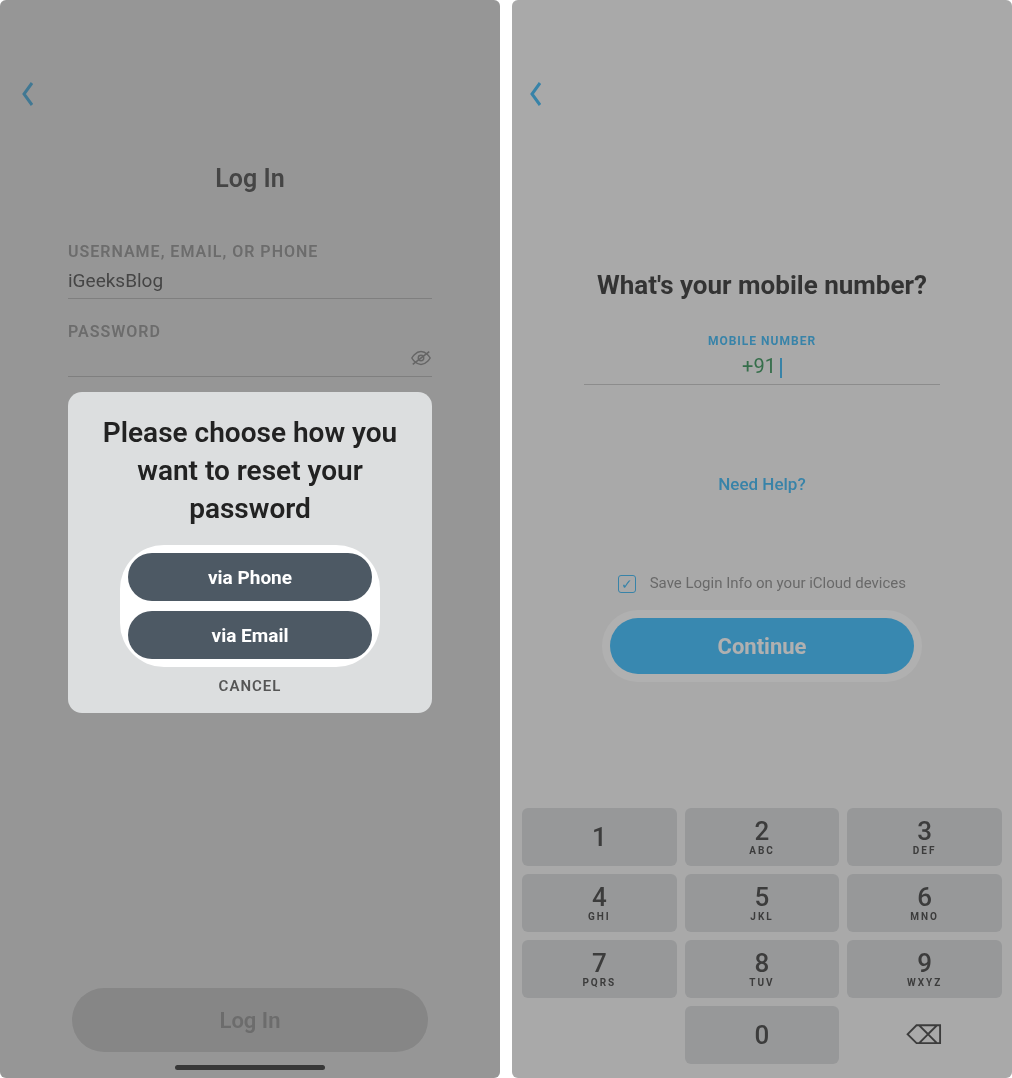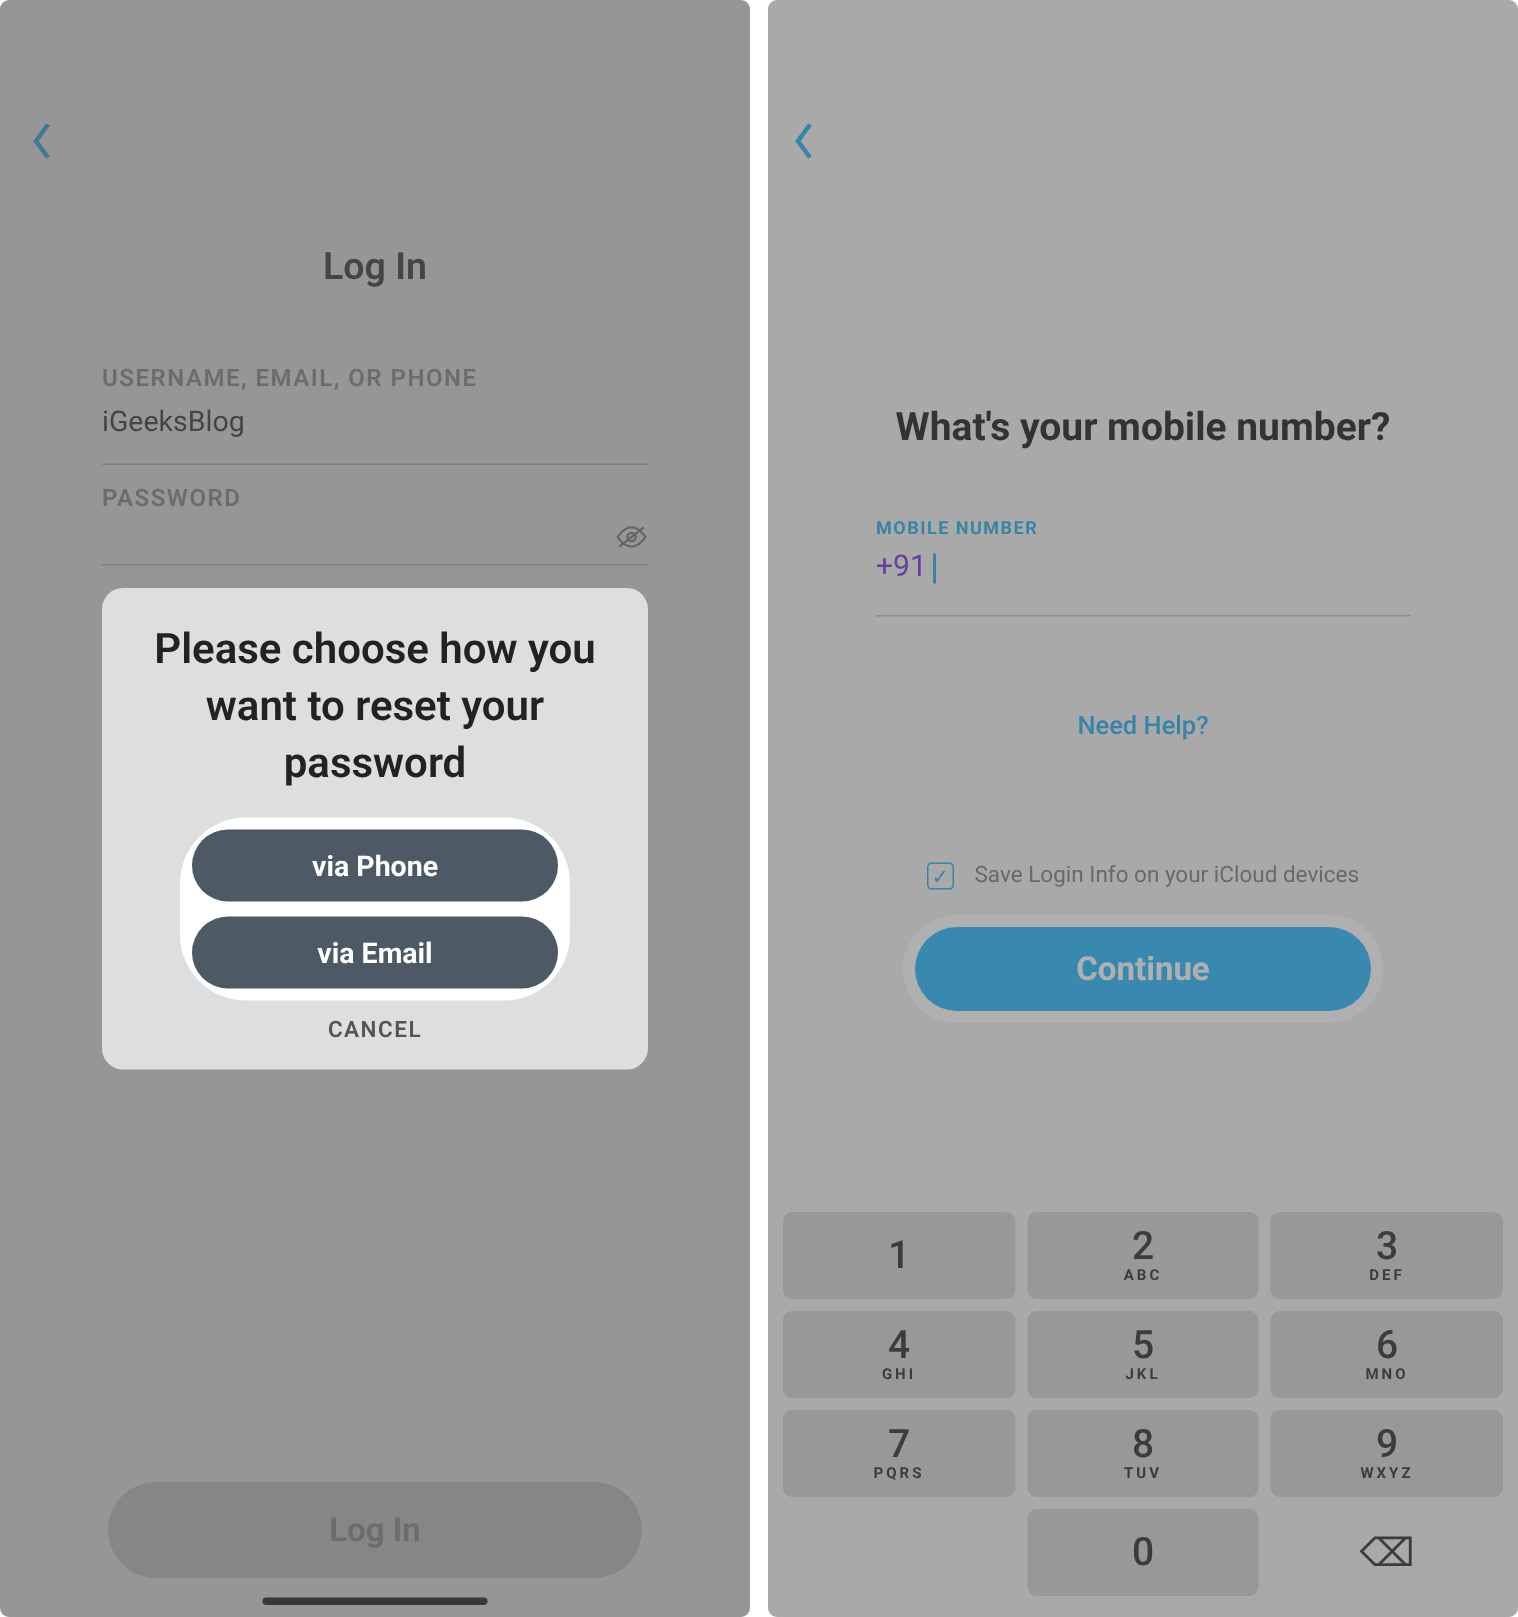--- a/index.html
+++ b/index.html
@@ -8,43 +8,43 @@
   .phone { flex: 1; height: 1078px; border-radius: 6px; overflow: hidden; position: relative; background: #f8f8f8; }
 
   
   .left-phone .content { position: relative; width: 100%; height: 100%; background: #f8f8f8; }
   .left-phone .back-chevron { position: absolute; top: 80px; left: 20px; color: #1aa9f0; }
   .left-phone .page-title { position: absolute; top: 164px; left: 0; right: 0; text-align: center; font-size: 25px; font-weight: 600; color: #222; }
   .left-phone .field-group { position: absolute; left: 68px; right: 68px; }
   .left-phone .field-username { top: 242px; }
   .left-phone .field-password { top: 322px; }
   .left-phone .field-label { font-size: 16px; letter-spacing: 1px; color: #888; font-weight: 600; }
-  .left-phone .field-value { font-size: 19px; color: #222; margin-top: 8px; padding-bottom: 17px; border-bottom: 1px solid #bbb; min-height: 28px; position: relative; }
+  .left-phone .field-value { font-size: 19px; color: #222; margin-top: 8px; padding-bottom: 6px; border-bottom: 1px solid #bbb; min-height: 28px; position: relative; }
   .left-phone .eye-icon { position: absolute; right: 0; top: 0; color: #777; }
   .left-phone .login-button { position: absolute; bottom: 26px; left: 72px; right: 72px; height: 64px; border-radius: 32px; background: #ccc; color: #888; font-size: 22px; font-weight: 600; display: flex; align-items: center; justify-content: center; }
   .left-phone .home-indicator { position: absolute; bottom: 8px; left: 50%; transform: translateX(-50%); width: 150px; height: 5px; background: #000; border-radius: 3px; }
 
   
   .overlay { position: absolute; inset: 0; background: rgba(90,90,90,0.62); }
 
   
   .modal { position: absolute; top: 392px; left: 68px; right: 68px; background: #dcdedf; border-radius: 14px; padding: 22px 16px 18px 16px; }
   .modal-title { font-size: 28px; font-weight: 600; color: #222; text-align: center; line-height: 1.35; margin-bottom: 18px; }
   .highlight-frame { background: #fff; border-radius: 44px; padding: 8px 8px; width: 260px; margin: 0 auto 10px auto; }
   .pill-button { display: block; width: 100%; height: 48px; border-radius: 26px; background: #4d5964; color: #fff; font-size: 19px; font-weight: 700; border: none; margin: 0; }
   .pill-button + .pill-button { margin-top: 10px; }
   .cancel-button { display: block; text-align: center; font-size: 15px; letter-spacing: 1px; font-weight: 600; color: #555; margin-top: 4px; }
 
   
   .right-phone .content { position: relative; width: 100%; height: 100%; background: #f2f2f2; }
   .right-phone .back-chevron { position: absolute; top: 80px; left: 16px; color: #1aa9f0; }
   .right-phone .heading { position: absolute; top: 270px; left: 0; right: 0; text-align: center; font-size: 26px; font-weight: 700; color: #111; }
-  .right-phone .field-group { position: absolute; left: 72px; right: 72px; top: 345px; }
+  .right-phone .field-group { position: absolute; left: 72px; right: 72px; top: 334px; text-align: center; }
   .right-phone .field-label { font-size: 12px; letter-spacing: 1px; color: #1aa9f0; font-weight: 700; }
-  .right-phone .field-value { font-size: 20px; color: #6d28d9; margin-top: 6px; padding-bottom: 21px; border-bottom: 1px solid #bbb; min-height: 28px; }
+  .right-phone .field-value { font-size: 20px; color: #15803d; margin-top: 6px; padding-bottom: 6px; border-bottom: 1px solid #bbb; min-height: 28px; }
   .right-phone .cursor { display: inline-block; width: 2px; height: 20px; background: #1aa9f0; vertical-align: middle; margin-left: 4px; }
   .right-phone .help-link { position: absolute; top: 474px; left: 0; right: 0; text-align: center; color: #1aa9f0; font-size: 17px; font-weight: 500; }
   .right-phone .save-row { position: absolute; top: 574px; left: 0; right: 0; text-align: center; color: #777; font-size: 15px; }
   .right-phone .checkbox { display: inline-flex; width: 18px; height: 18px; border: 1.5px solid #1aa9f0; border-radius: 3px; color: #1aa9f0; align-items: center; justify-content: center; font-size: 14px; vertical-align: middle; margin-right: 10px; }
   .right-phone .continue-frame { position: absolute; top: 610px; left: 90px; right: 90px; background: #fff; border-radius: 40px; padding: 8px; }
   .right-phone .continue-button { width: 100%; height: 56px; border-radius: 30px; background: #19b2ff; color: #fff; border: none; font-size: 22px; font-weight: 700; }
 
   
   .keypad { position: absolute; left: 10px; right: 10px; bottom: 14px; display: grid; grid-template-columns: 1fr 1fr 1fr; gap: 8px; }
   .key { background: #cfd1d3; border-radius: 6px; height: 58px; display: flex; flex-direction: column; align-items: center; justify-content: center; color: #222; }

